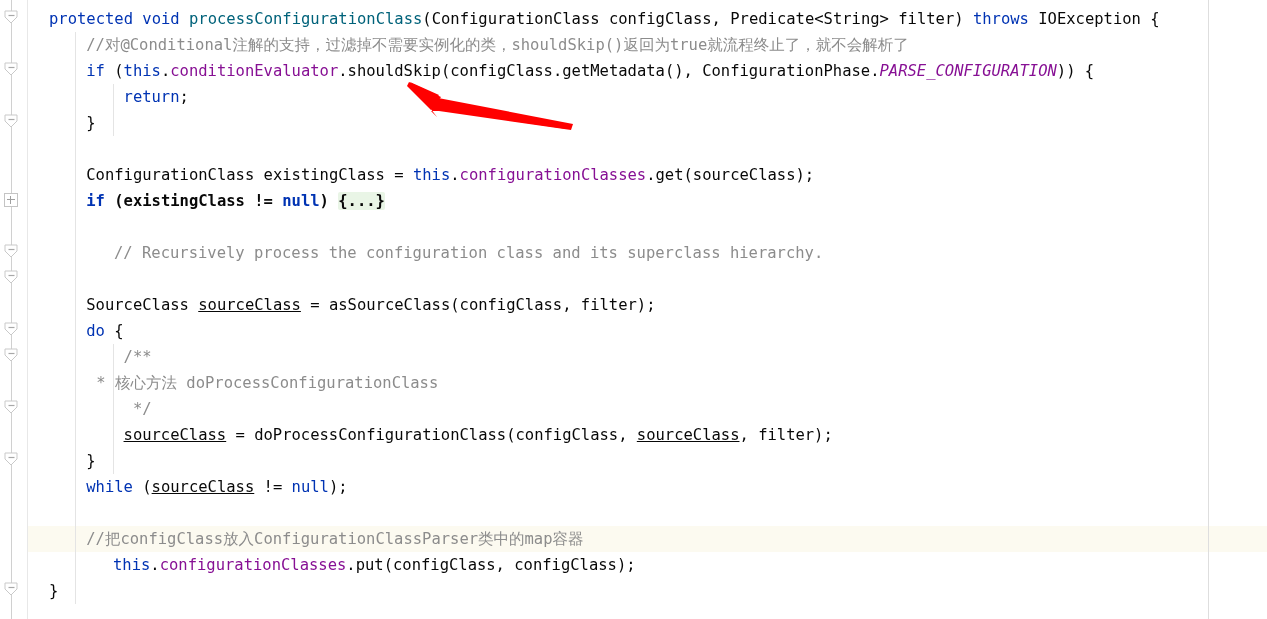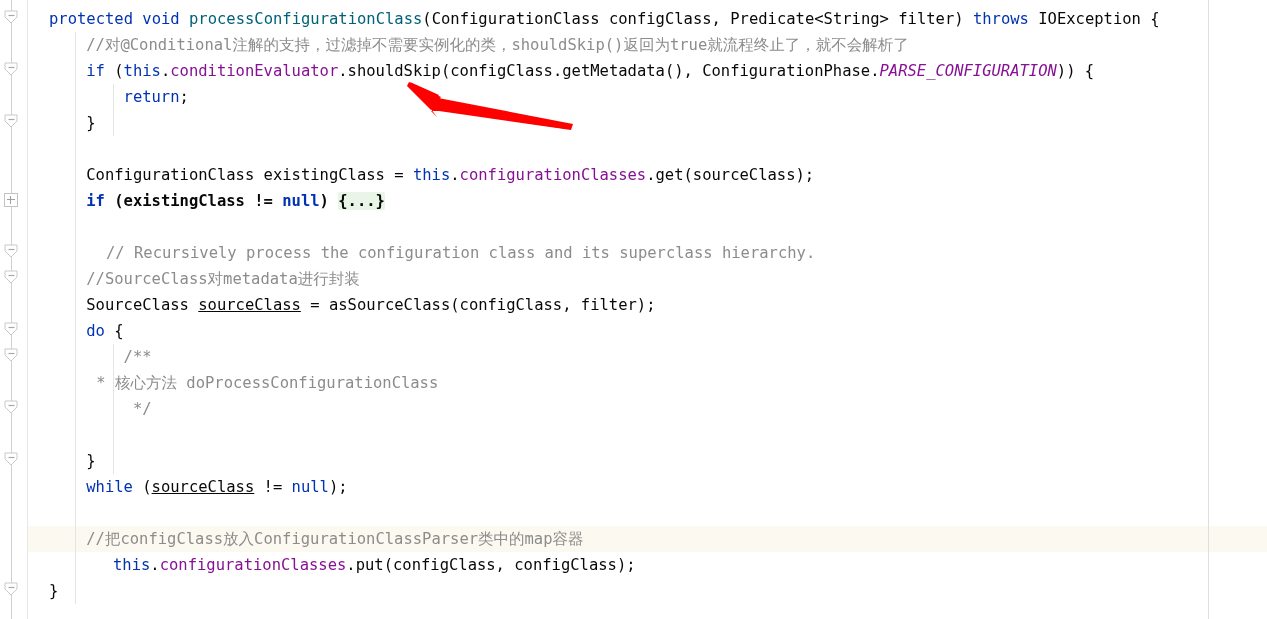--- a/index.html
+++ b/index.html
@@ -143,27 +143,27 @@
   <div id="code">
       <div class="line" style="top: 6px;"><span class="txt" style="padding-left: 49px;"><span class="kw">protected</span><span class="pln"> </span><span class="kw">void</span><span class="pln"> </span><span class="mth">processConfigurationClass</span><span class="pln">(ConfigurationClass configClass, Predicate&lt;String&gt; filter) </span><span class="kw">throws</span><span class="pln"> IOException {</span></span></div>
       <div class="line" style="top: 32px;"><span class="txt" style="padding-left: 86.28px;"><span class="cmt">//对@Conditional注解的支持，过滤掉不需要实例化的类，shouldSkip()返回为true就流程终止了，就不会解析了</span></span></div>
       <div class="line" style="top: 58px;"><span class="txt" style="padding-left: 86.28px;"><span class="kw">if</span><span class="pln"> (</span><span class="kw">this</span><span class="pln">.</span><span class="fld">conditionEvaluator</span><span class="pln">.shouldSkip(configClass.getMetadata(), ConfigurationPhase.</span><span class="cnst">PARSE_CONFIGURATION</span><span class="pln">)) {</span></span></div>
       <div class="line" style="top: 84px;"><span class="txt" style="padding-left: 123.56px;"><span class="kw">return</span><span class="pln">;</span></span></div>
       <div class="line" style="top: 110px;"><span class="txt" style="padding-left: 86.28px;"><span class="pln">}</span></span></div>
       <div class="line" style="top: 136px;"><span class="txt" style="padding-left: 49px;"></span></div>
       <div class="line" style="top: 162px;"><span class="txt" style="padding-left: 86.28px;"><span class="pln">ConfigurationClass existingClass = </span><span class="kw">this</span><span class="pln">.</span><span class="fld">configurationClasses</span><span class="pln">.get(sourceClass);</span></span></div>
       <div class="line" style="top: 188px; font-weight: bold;"><span class="txt" style="padding-left: 86.28px;"><span class="kw">if</span><span class="pln"> (existingClass != </span><span class="kw">null</span><span class="pln">) </span><span class="fold-ph">{...}</span></span></div>
       <div class="line" style="top: 214px;"><span class="txt" style="padding-left: 49px;"></span></div>
-      <div class="line" style="top: 240px;"><span class="txt" style="padding-left: 106px;"><span class="cmt">// Recursively process the configuration class and its superclass hierarchy.</span></span></div>
-      <div class="line" style="top: 266px;"><span class="txt" style="padding-left: 86.28px;"><span class="cmt">//SourceClass对metadata进行封装</span></span></div>
+      <div class="line" style="top: 240px;"><span class="txt" style="padding-left: 106px; margin-left: 8px;"><span class="cmt">// Recursively process the configuration class and its superclass hierarchy.</span></span></div>
       <div class="line" style="top: 292px;"><span class="txt" style="padding-left: 86.28px;"><span class="pln">SourceClass </span><span class="var-u">sourceClass</span><span class="pln"> = asSourceClass(configClass, filter);</span></span></div>
       <div class="line" style="top: 318px;"><span class="txt" style="padding-left: 86.28px;"><span class="kw">do</span><span class="pln"> {</span></span></div>
       <div class="line" style="top: 344px;"><span class="txt" style="padding-left: 123.56px;"><span class="cmt">/**</span></span></div>
       <div class="line" style="top: 370px;"><span class="txt" style="padding-left: 87px;"><span class="cmt"> * 核心方法 doProcessConfigurationClass</span></span></div>
       <div class="line" style="top: 396px;"><span class="txt" style="padding-left: 123.56px;"><span class="cmt"> */</span></span></div>
+      <div class="line" style="top: 422px;"><span class="txt" style="padding-left: 123.56px;"><span class="var-u">sourceClass</span><span class="pln"> = doProcessConfigurationClass(configClass, </span><span class="var-u">sourceClass</span><span class="pln">, filter);</span></span></div>
       <div class="line" style="top: 448px;"><span class="txt" style="padding-left: 86.28px;"><span class="pln">}</span></span></div>
       <div class="line" style="top: 474px;"><span class="txt" style="padding-left: 86.28px;"><span class="kw">while</span><span class="pln"> (</span><span class="var-u">sourceClass</span><span class="pln"> != </span><span class="kw">null</span><span class="pln">);</span></span></div>
       <div class="line" style="top: 500px;"><span class="txt" style="padding-left: 49px;"></span></div>
       <div class="caret-line" style="top: 526px;"></div>
       <div class="line" style="top: 526px;"><span class="txt" style="padding-left: 86.28px;"><span class="cmt">//把configClass放入ConfigurationClassParser类中的map容器</span></span></div>
       <div class="line" style="top: 552px;"><span class="txt" style="padding-left: 113px;"><span class="kw">this</span><span class="pln">.</span><span class="fld">configurationClasses</span><span class="pln">.put(configClass, configClass);</span></span></div>
       <div class="line" style="top: 578px;"><span class="txt" style="padding-left: 49px;"><span class="pln">}</span></span></div>
       <div class="indent-guide" style="left: 75.28px; top: 32px; height: 572px;"></div>
       <div class="indent-guide" style="left: 112.56px; top: 84px; height: 52px;"></div>
       <div class="indent-guide" style="left: 112.56px; top: 344px; height: 130px;"></div>

